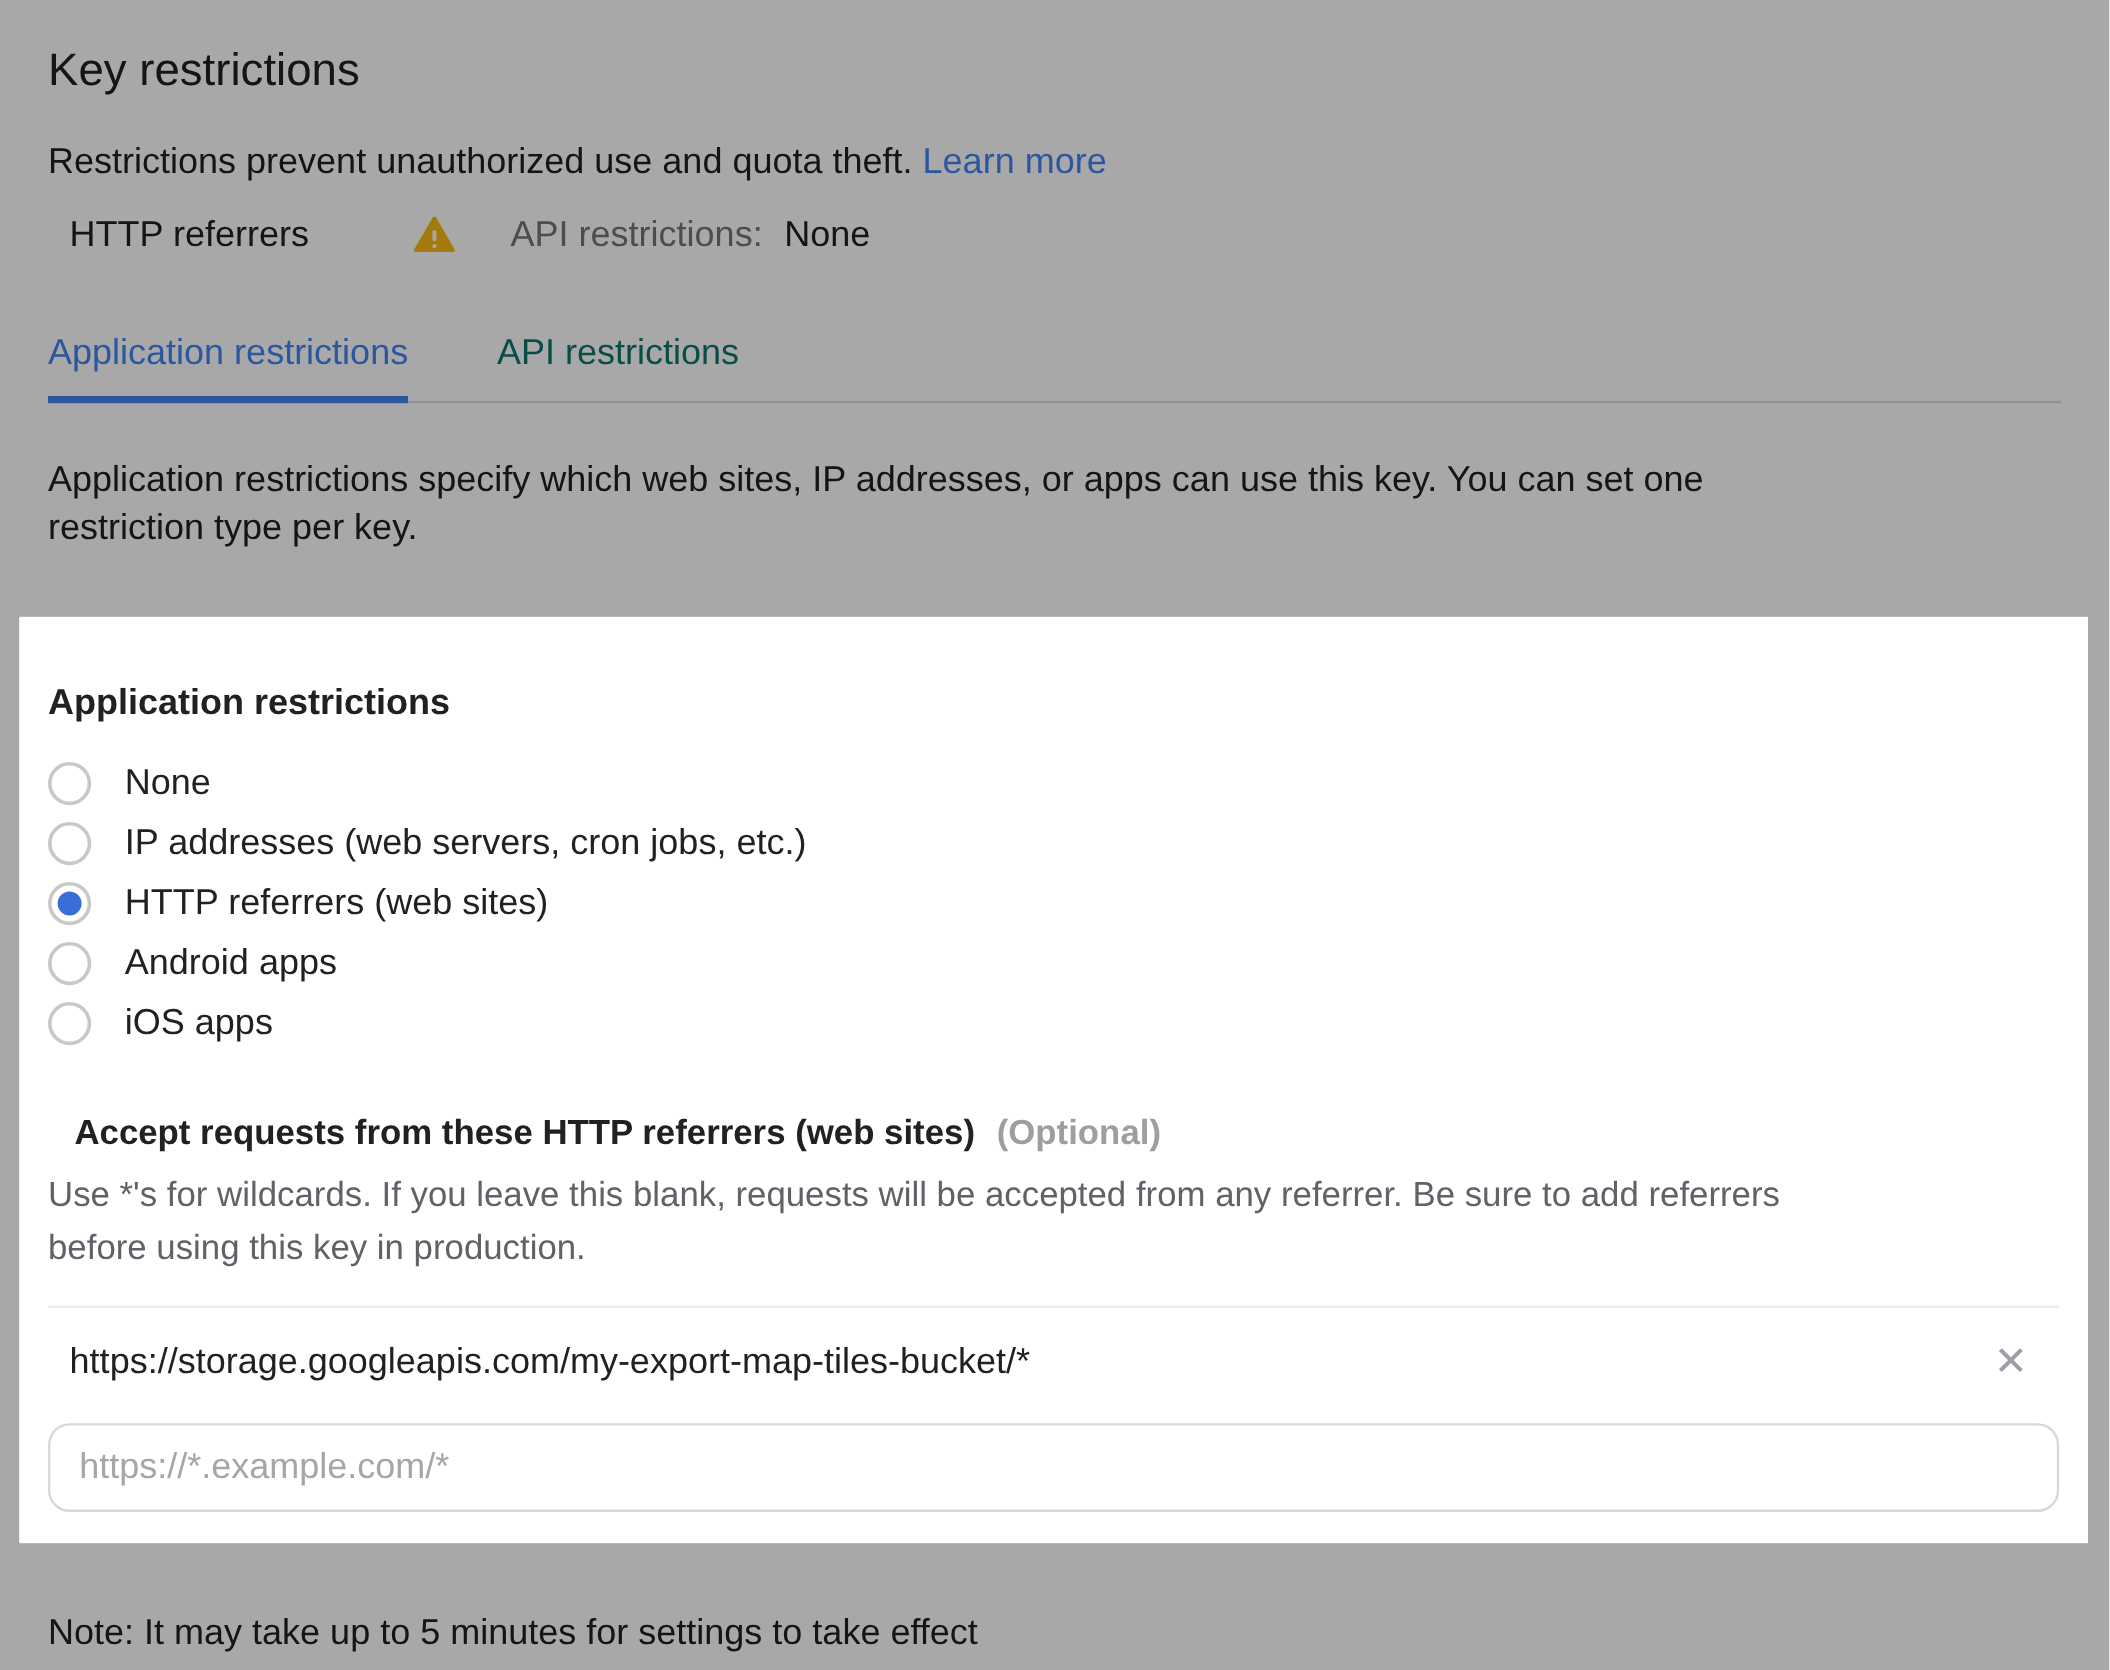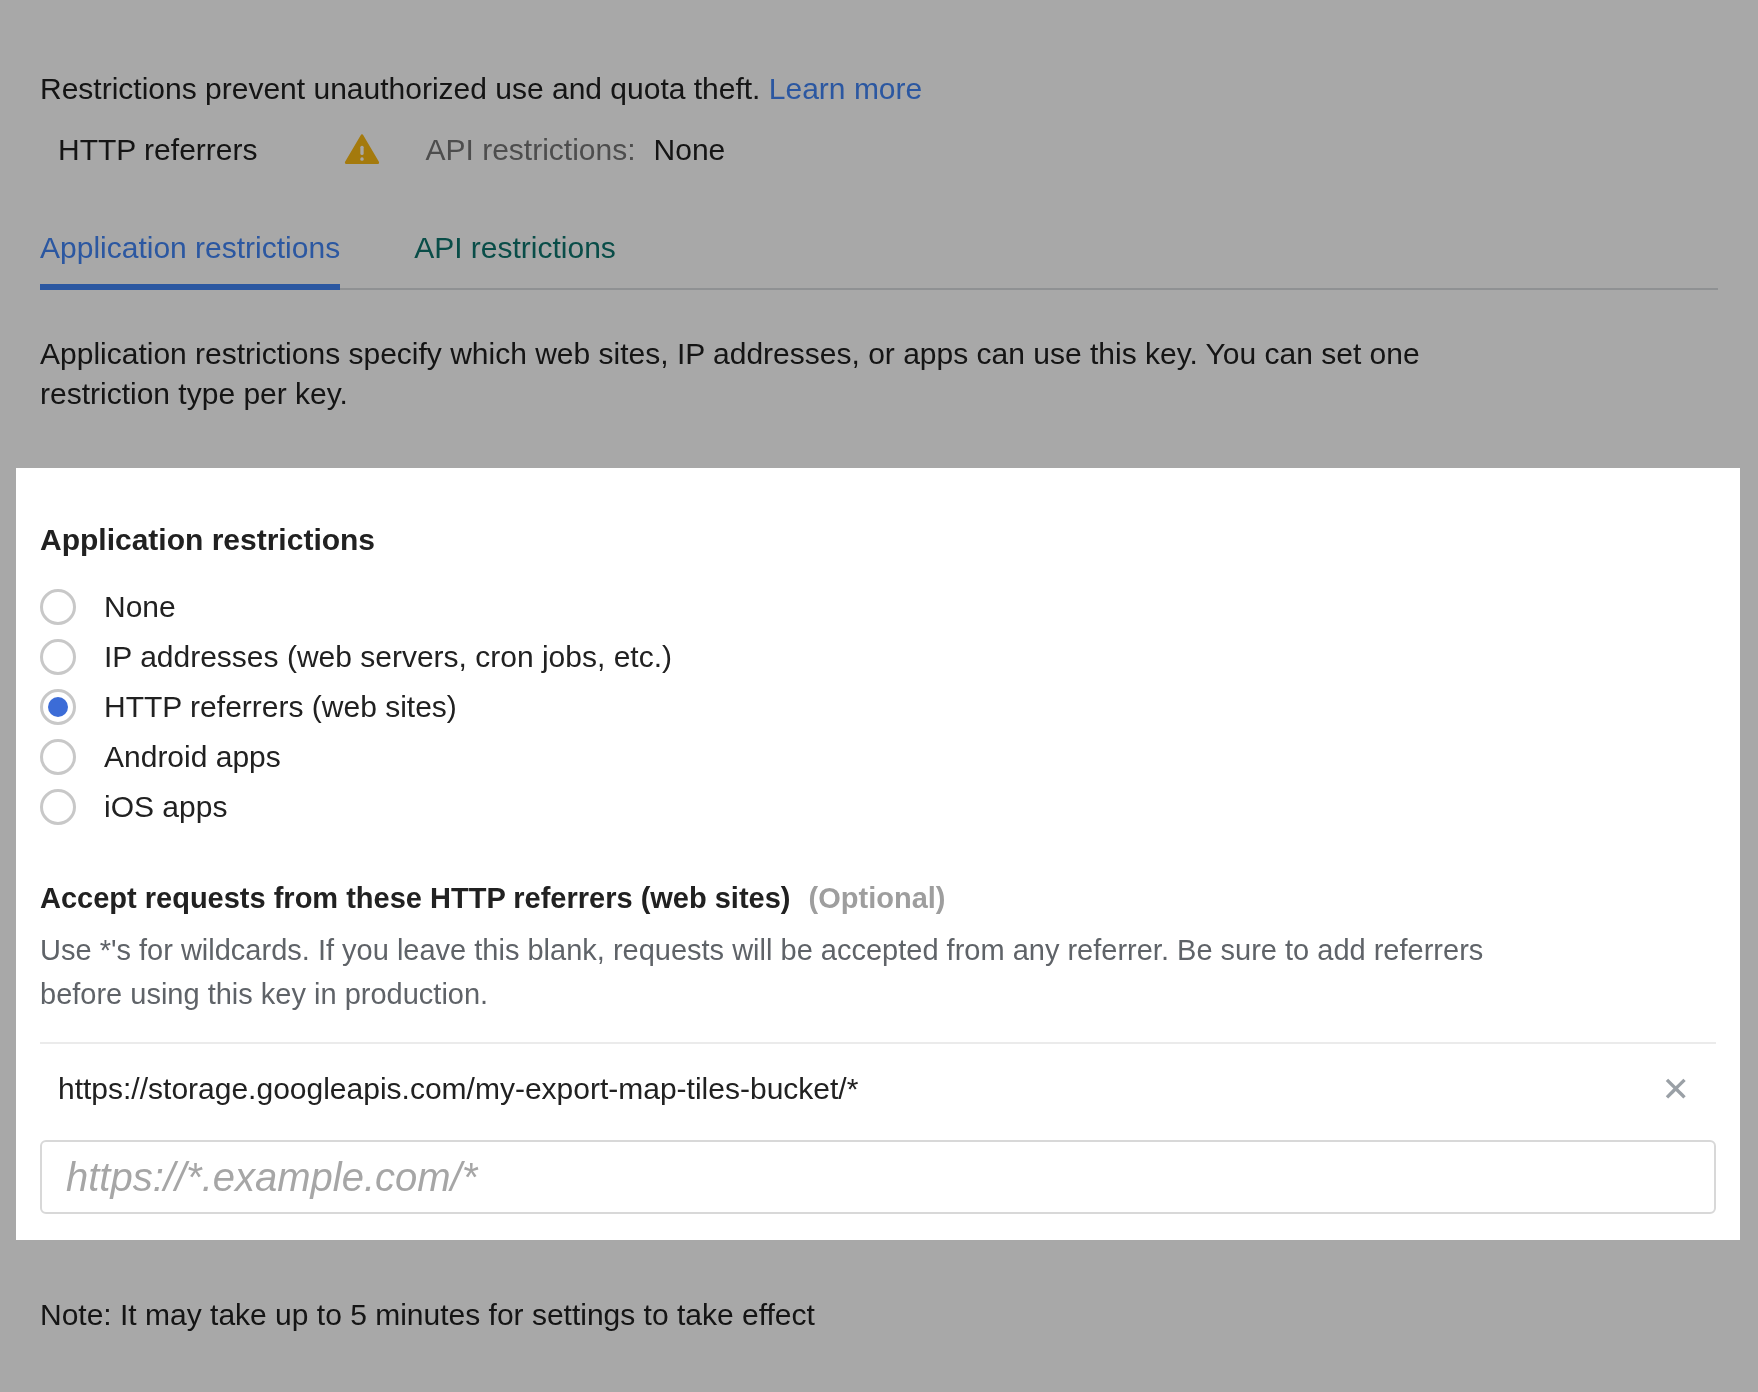--- a/index.html
+++ b/index.html
@@ -50,52 +50,53 @@
     border: 3px solid #c8c8c8; background: #ffffff; position: relative; margin-right: 28px;
   }
   .radio .dot {
     display: none; position: absolute; left: 50%; top: 50%; transform: translate(-50%, -50%);
     width: 20px; height: 20px; border-radius: 50%; background: #3c6cd7;
   }
   .radio-row.selected .radio .dot { display: block; }
   .radio-label { font-size: 30px; color: #212121; }
 
   .ref-label { margin-top: 48px; font-size: 29px; line-height: 36px; }
-  .ref-label .b { font-weight: 700; color: #212121; }
+  .ref-label .b { font-weight: 700; color: #212121; margin-left: 22px; }
   .ref-label .opt { color: #9e9e9e; margin-left: 10px; font-weight: 700; }
 
   .ref-desc { margin: 12px 0 0 0; font-size: 29px; line-height: 44px; color: #5f6368; max-width: 1500px; }
 
   .divider { margin-top: 26px; border-top: 2px solid #ebebeb; height: 0; }
 
   .entry-row { display: flex; align-items: center; padding: 26px 0 10px 18px; }
   .entry-value { font-size: 30px; color: #212121; line-height: 38px; }
   .close-icon {
     margin-left: auto; margin-right: 26px; color: #9aa0a6; font-size: 34px; line-height: 34px;
     cursor: pointer; user-select: none;
   }
 
   .new-entry-input {
     display: block; margin-top: 22px; width: 100%; height: 74px;
-    border: 2px solid #d8d8d8; border-radius: 6px; background: #ffffff;
-    padding: 0 24px; font-size: 40px; color: #212121;
-    font-family: "Liberation Sans", sans-serif; outline: none; font-style: italic;
+    border: 2px solid #d8d8d8; border-radius: 18px; background: #ffffff;
+    padding: 0 24px; font-size: 30px; color: #212121;
+    font-family: "Liberation Sans", sans-serif; outline: none;
   }
   .new-entry-input::placeholder { color: #a6a6a6; }
 
   
   .bottom-zone { padding: 56px 40px 0 40px; }
   .note { margin: 0; font-size: 30px; line-height: 38px; color: #212121; }
 </style>
 </head>
 <body>
 
 <div class="page">
 
   <div class="top-zone">
+    <h1 class="page-title">Key restrictions</h1>
 
     <p class="subtitle">
       <span>Restrictions prevent unauthorized use and quota theft.</span>
       <a href="#">Learn more</a>
     </p>
 
     <div class="summary-row">
       <span class="val">HTTP referrers</span>
       <span class="warn">
         <svg width="38" height="36" viewBox="0 0 24 24">

